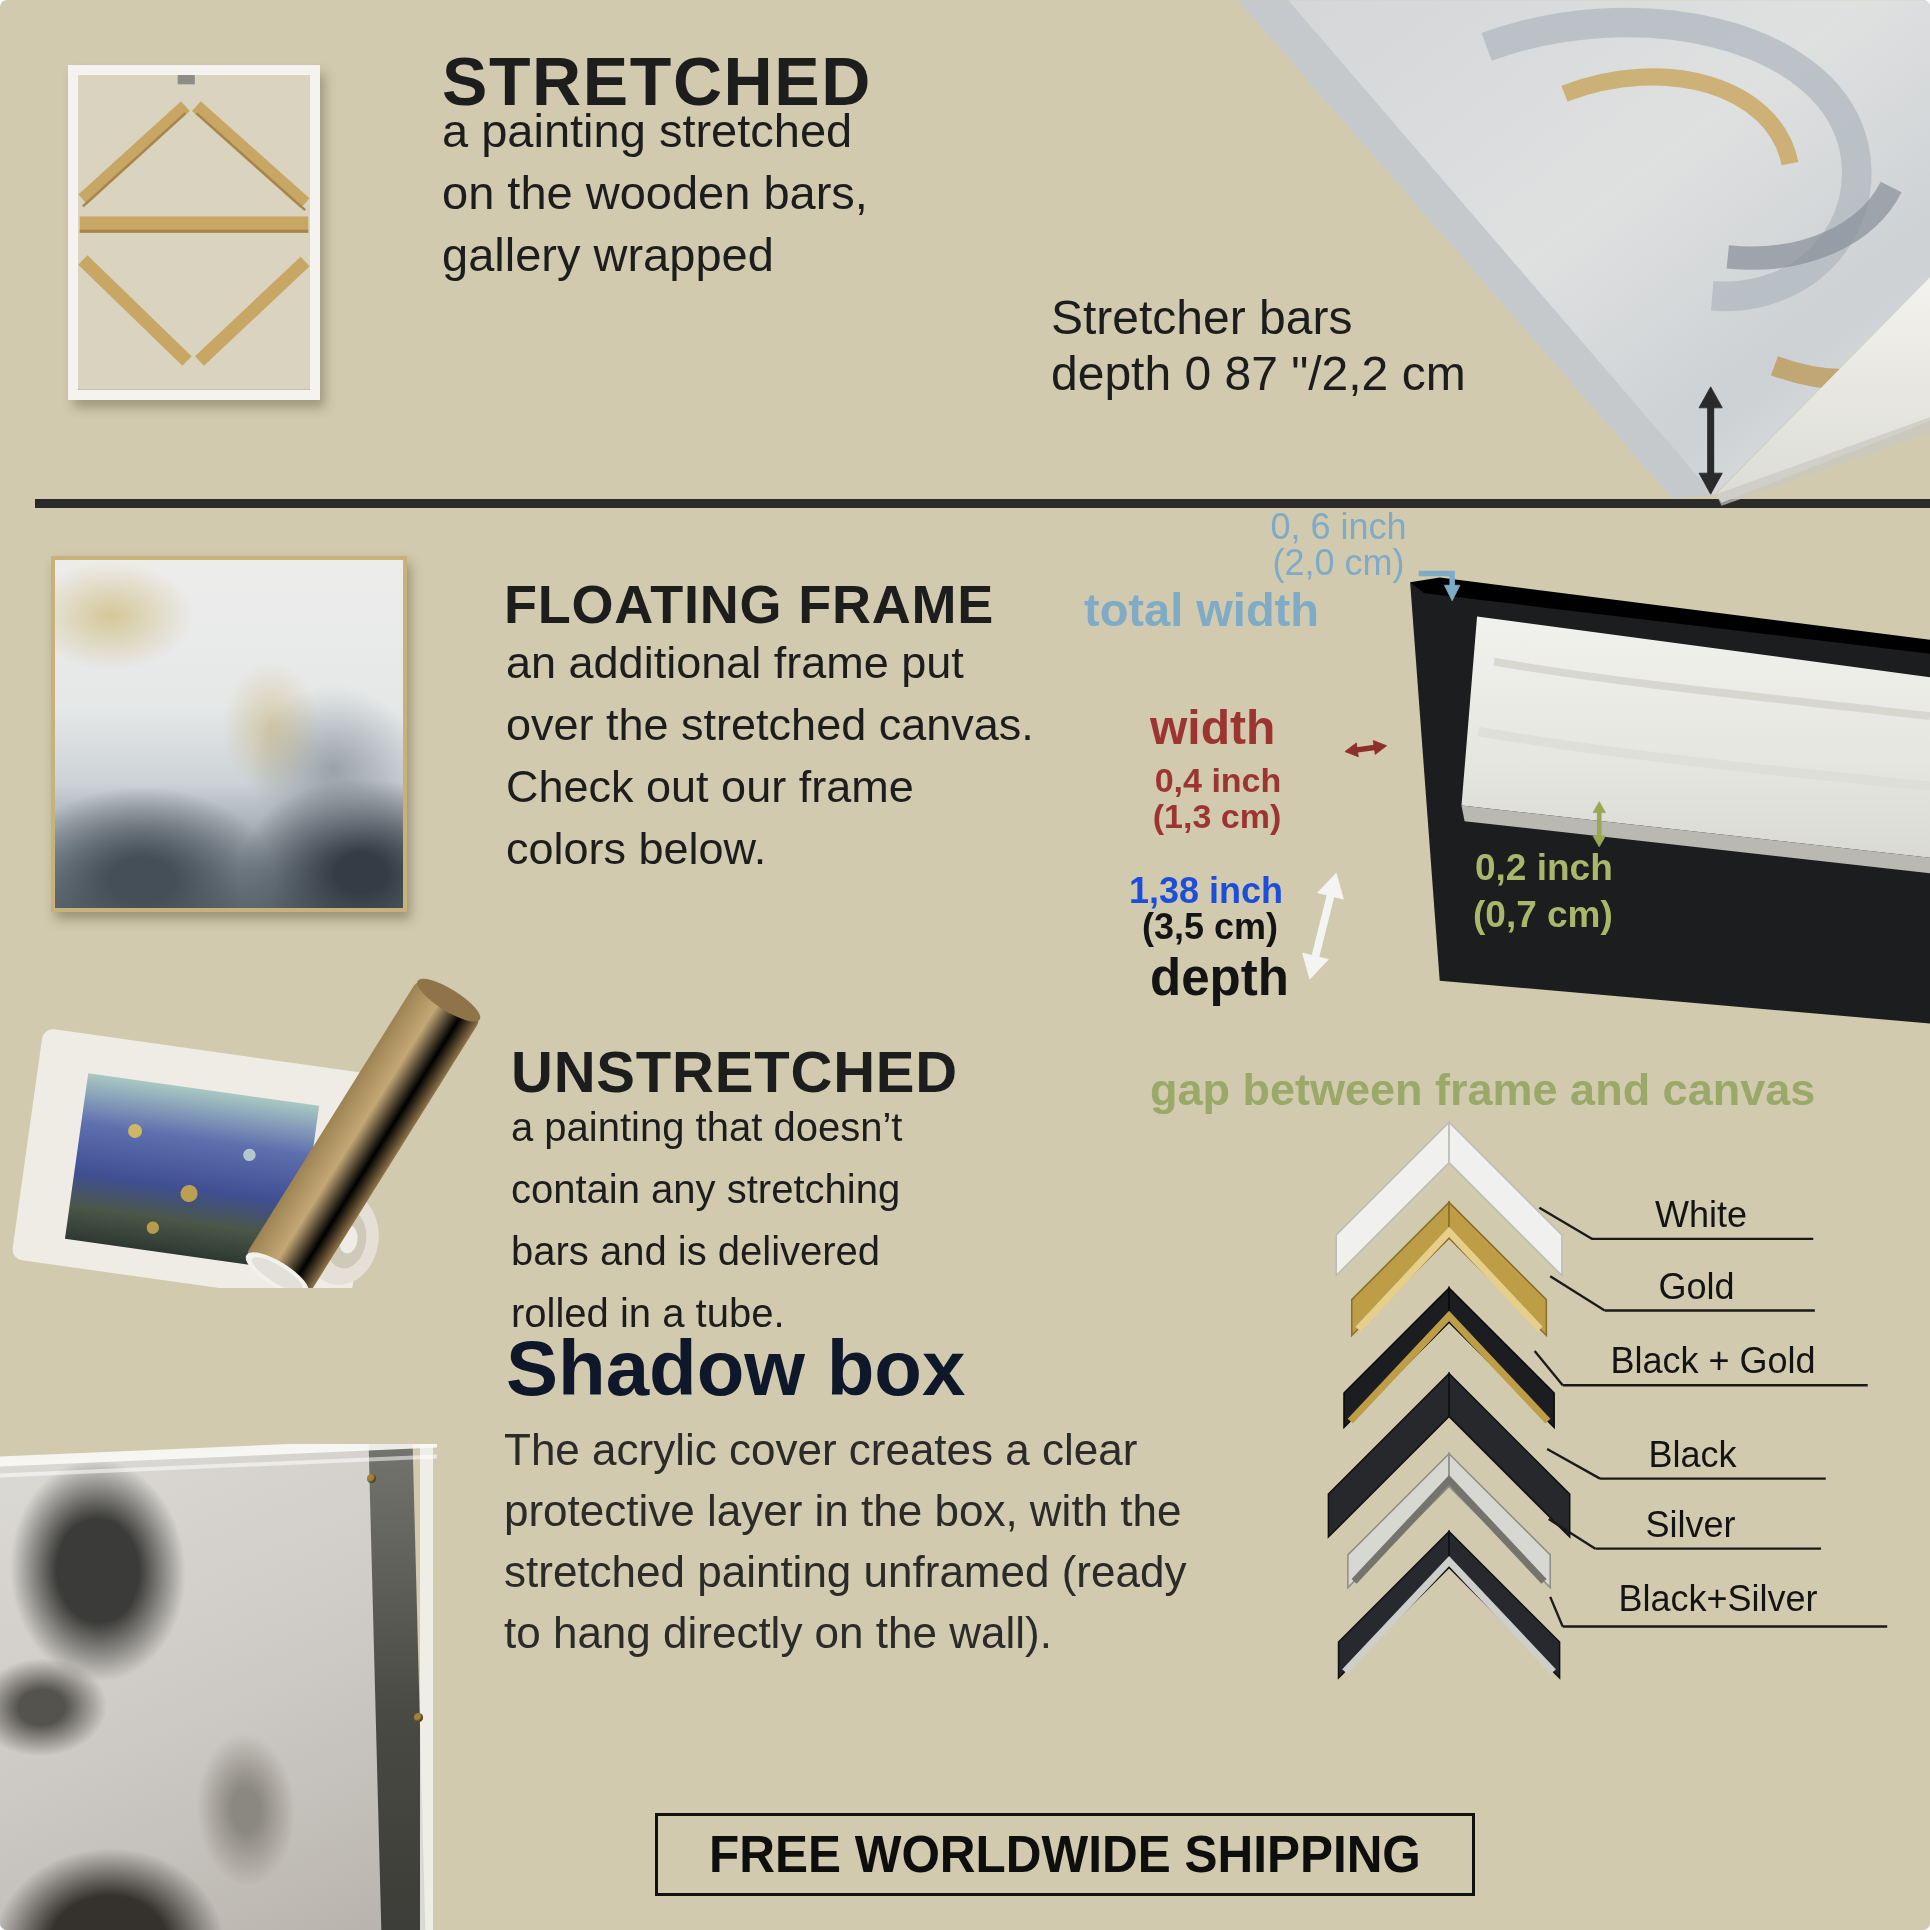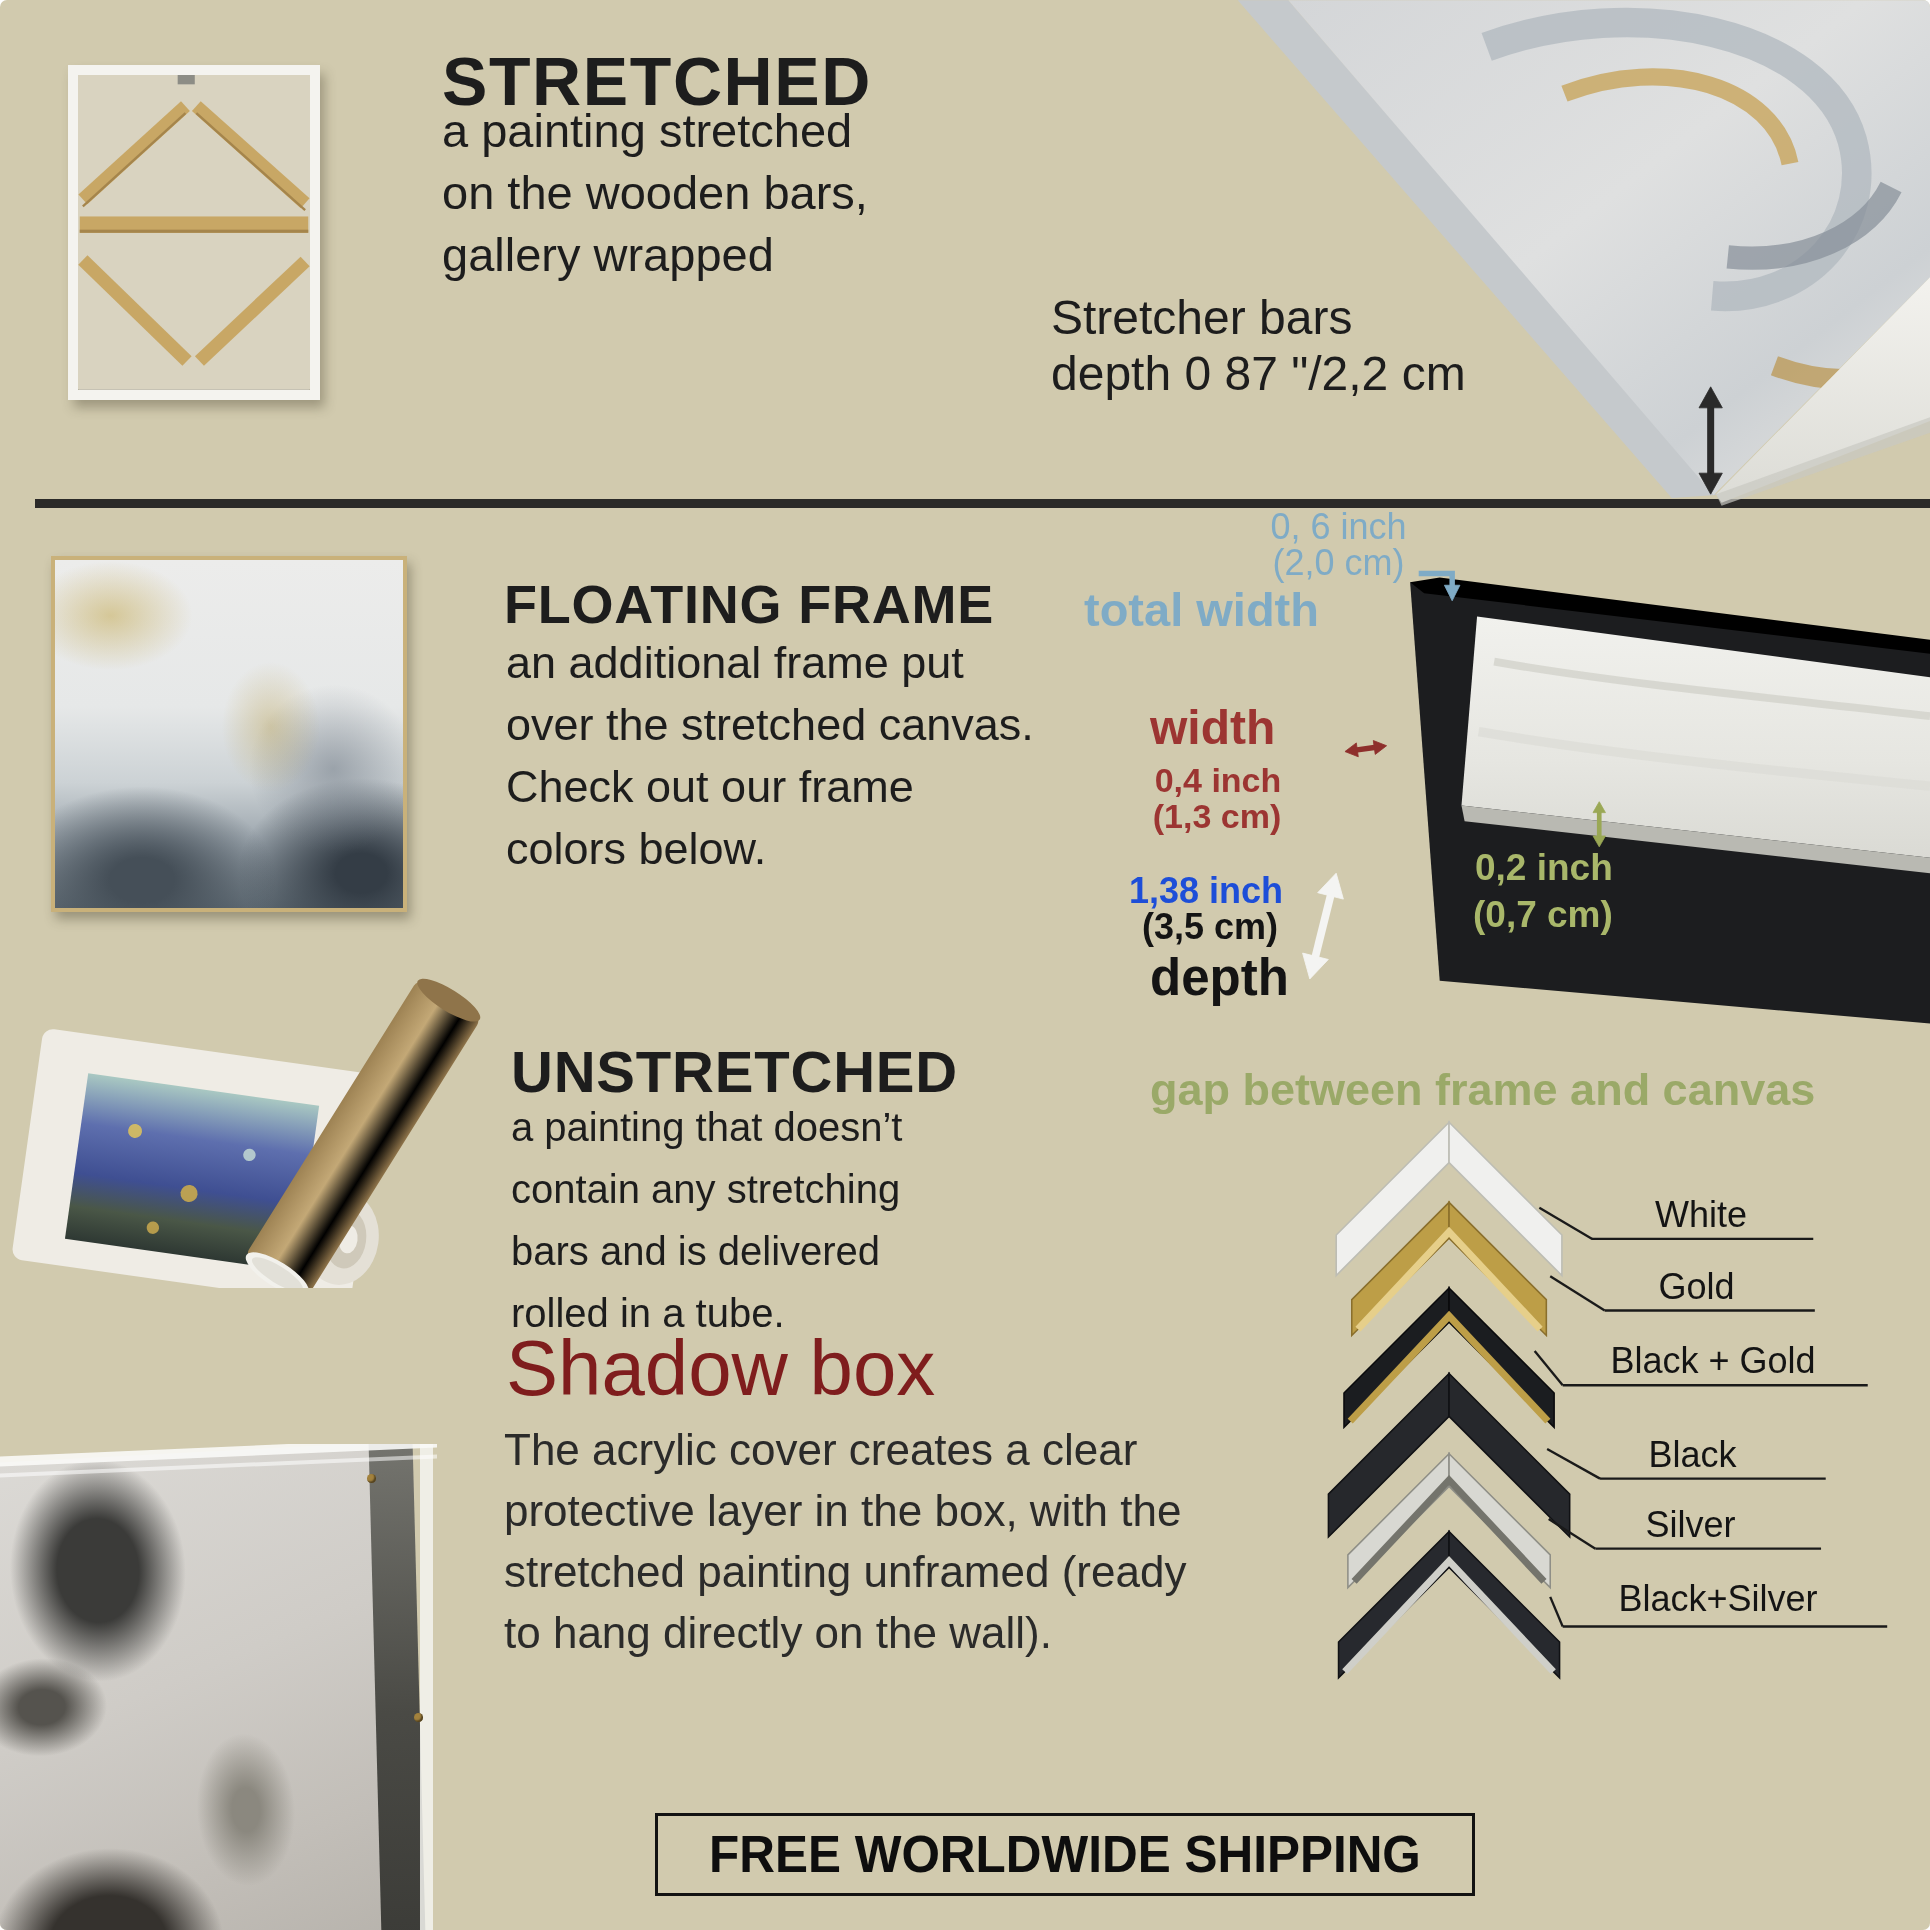--- a/index.html
+++ b/index.html
@@ -49,21 +49,21 @@
   #d-value{left:1129px;top:870px;width:148px;font-size:36px;font-weight:bold;color:#1d4ed8;}
   #d-metric{left:1140px;top:906px;width:140px;font-size:36px;font-weight:bold;color:#141414;}
   #d-label{left:1150px;top:948px;font-size:51px;font-weight:bold;color:#141414;}
   #gap-value{left:1475px;top:847px;font-size:37px;font-weight:bold;}
   #gap-metric{left:1473px;top:894px;font-size:37px;font-weight:bold;}
   #gap-label{left:1150px;top:1034px;font-size:45px;font-weight:bold;margin-top:30px;}
 
   #unstretched-title{left:511px;top:1038px;font-size:58px;font-weight:bold;letter-spacing:0.8px;}
   #unstretched-body{left:511px;top:1096px;font-size:40px;line-height:62px;}
 
-  #shadow-title{left:506px;top:1323px;font-size:78px;font-weight:normal;color:#7f1d1d;}
+  #shadow-title{left:506px;top:1323px;font-size:78px;font-weight:bold;color:#0f172a;}
   #shadow-body{left:504px;top:1419px;font-size:44px;line-height:61px;color:#2b2b2a;}
 
   
   #shadow-photo{left:0;top:1444px;width:437px;height:486px;overflow:hidden;}
   #shadow-photo .painting{position:absolute;left:-39px;top:9.3px;width:451px;height:514px;transform:rotate(-3deg);
     background:
       radial-gradient(ellipse 117px 148px at 32% 22%, #3b3b39 35%, rgba(59,59,57,0) 75%),
       radial-gradient(ellipse 93px 70px at 18% 48%, #55534e 25%, rgba(85,83,78,0) 70%),
       radial-gradient(ellipse 148px 125px at 30% 95%, #35322e 40%, rgba(53,50,46,0) 78%),
       radial-gradient(ellipse 70px 109px at 62% 70%, #8b887f 20%, rgba(139,136,127,0) 70%),

